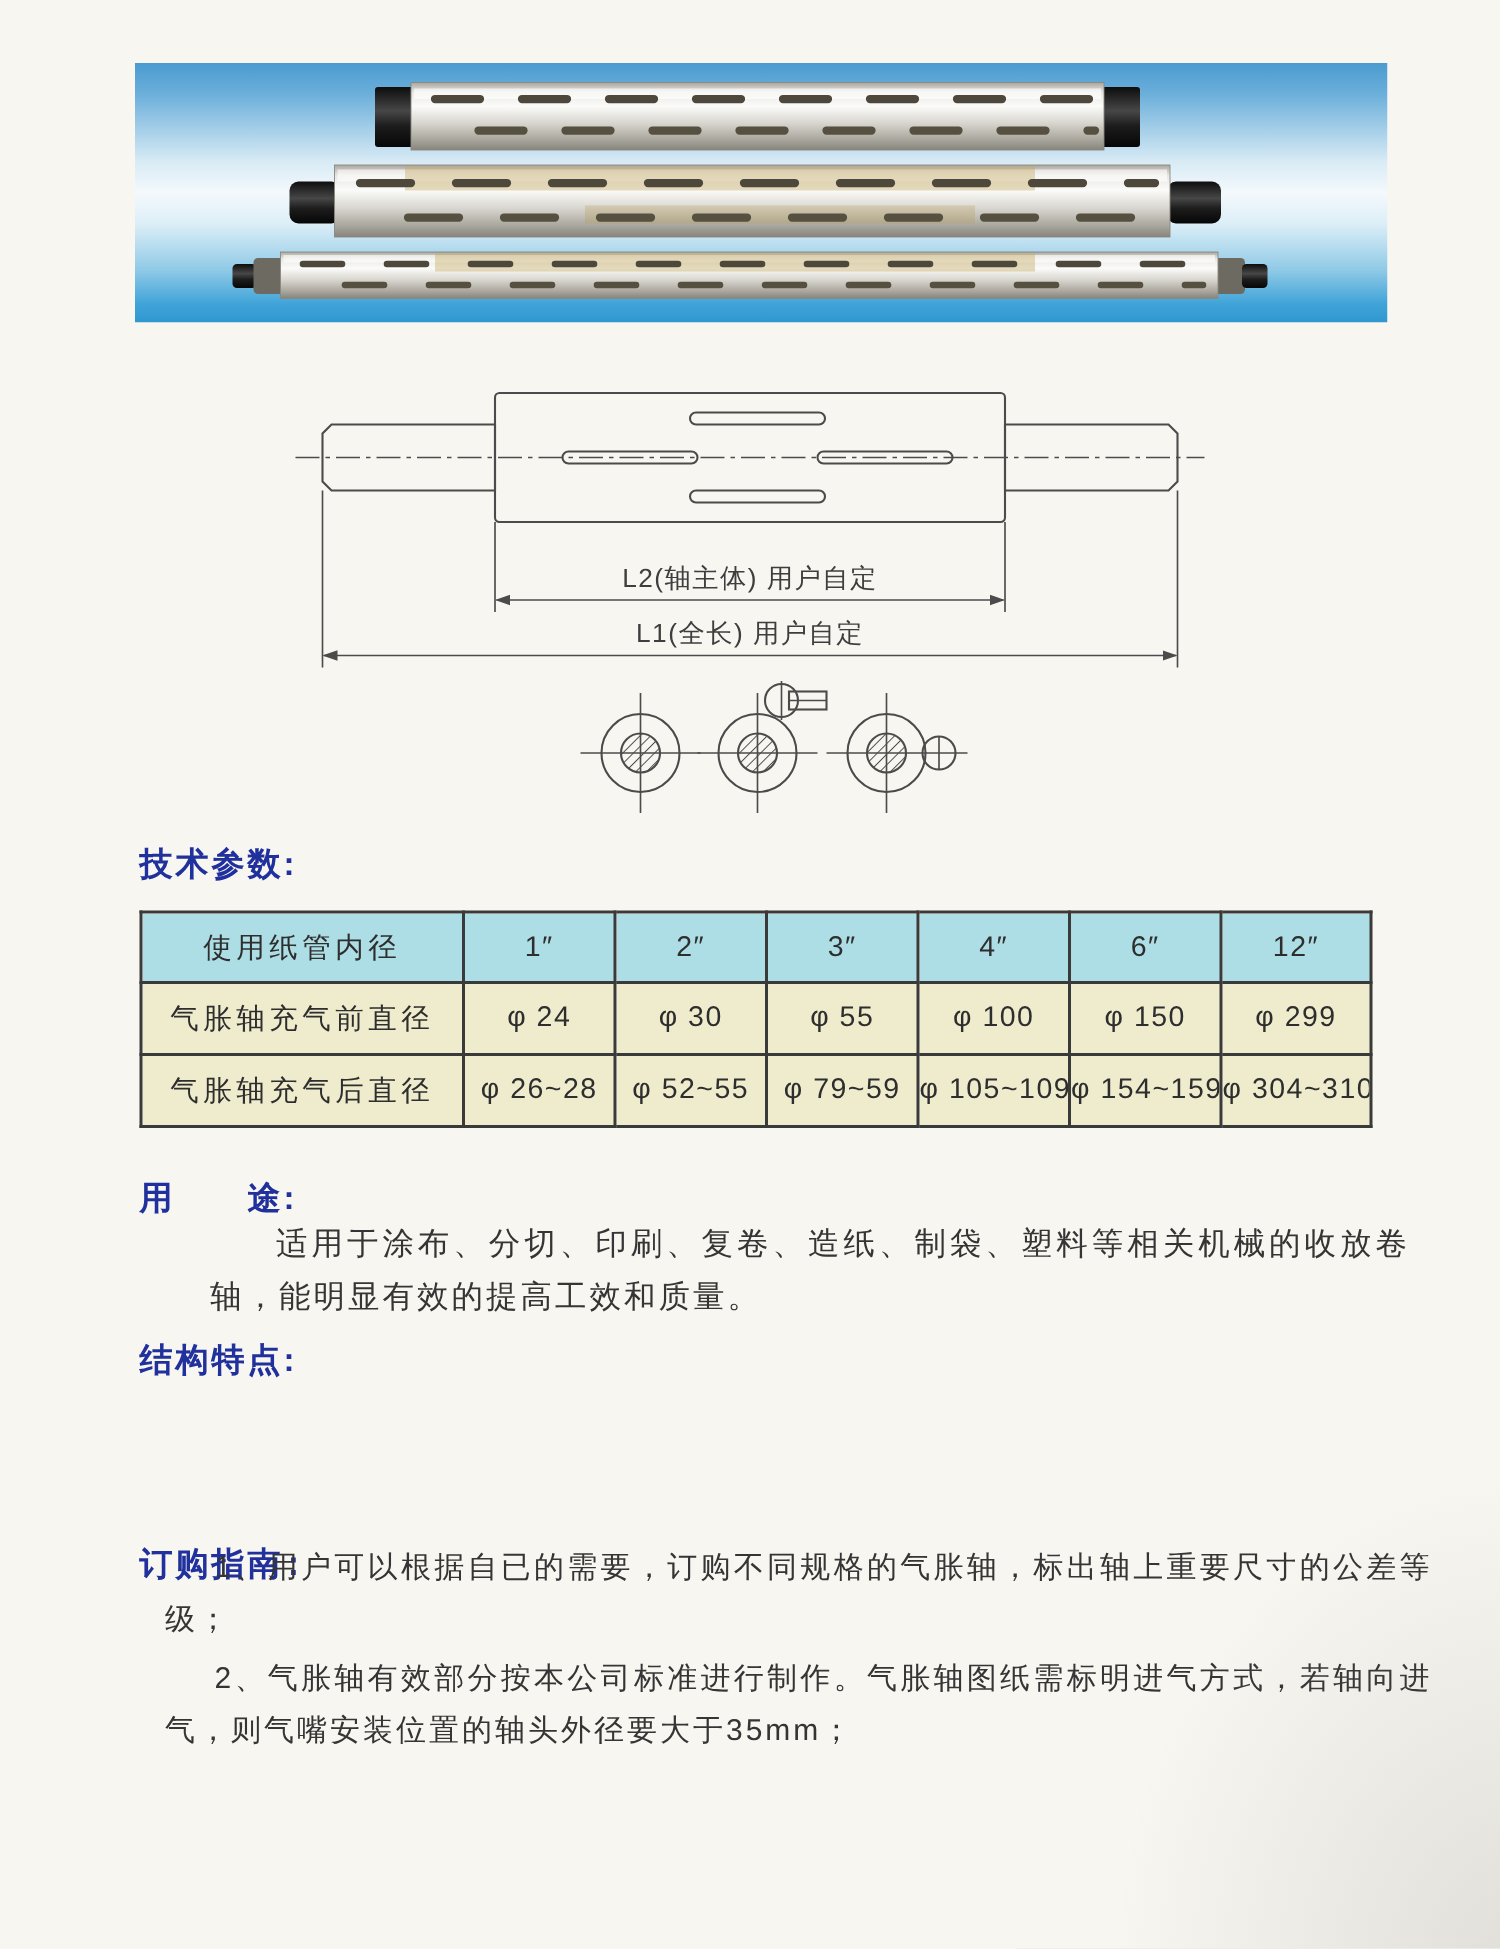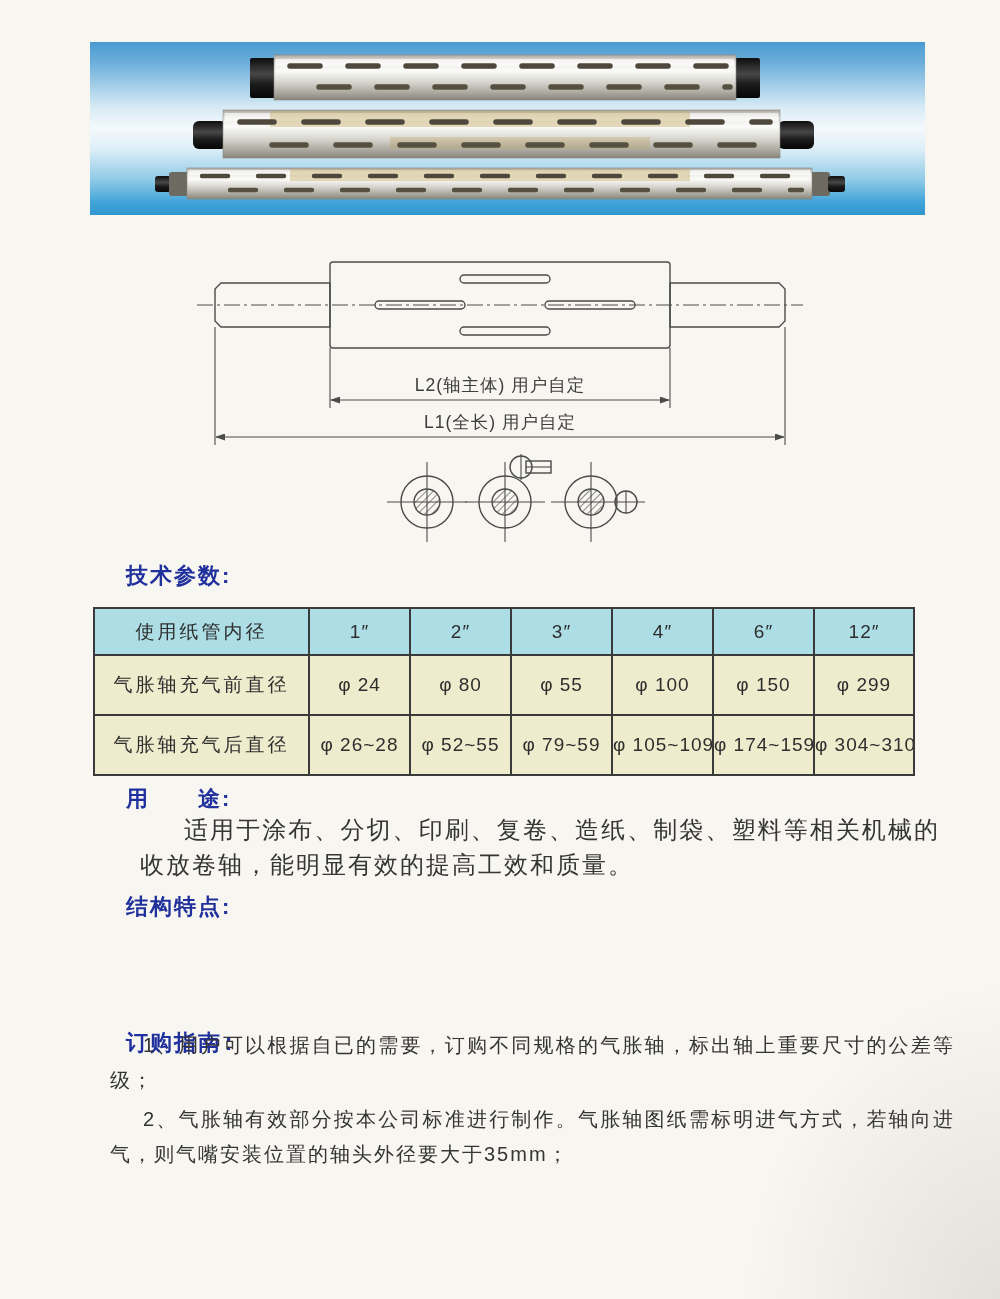--- a/index.html
+++ b/index.html
@@ -29,46 +29,46 @@
   .drawing svg{display:block;overflow:visible;}
   .drawing text{
     font-family:"Liberation Sans","DejaVu Sans",sans-serif;
     font-size:17.5px;fill:#3e3e3e;letter-spacing:1px;
   }
   
   .sec-heading{
     position:absolute;left:93px;
     font-size:22px;font-weight:bold;
     color:var(--heading-blue);
-    letter-spacing:2px;white-space:nowrap;margin-left:33px;
+    letter-spacing:2px;white-space:nowrap;
   }
   #h-tech{top:561px;}
   #h-usage{top:784px;}
   #h-structure{top:892px;}
   #h-ordering{top:1028px;font-family:Liberation Mono, monospace;}
   
   .spec-table{
     position:absolute;left:93px;top:607px;width:820px;
     border-collapse:collapse;table-layout:fixed;
     font-size:19px;color:#2e2e2e;
   }
   .spec-table td{
     border:2px solid var(--table-border);
     text-align:center;vertical-align:middle;
     background:var(--table-row-bg);
     letter-spacing:1px;
     overflow:hidden;white-space:nowrap;
   }
   .spec-table tr.hdr td{background:var(--table-header-bg);height:47px;}
-  .spec-table tr.data td{height:60px;}
+  .spec-table tr.data td{height:48px;}
   .spec-table td.lbl{letter-spacing:3px;}
   
   .para{
     position:absolute;
-    font-size:24px;line-height:35px;letter-spacing:2px;
+    font-size:21px;line-height:35px;letter-spacing:2px;
     color:var(--body-text);
     text-align:justify;
   }
   #p-usage{left:140px;top:812px;width:800px;text-indent:44px;}
   #p-structure{left:103px;top:920px;width:838px;text-indent:82px;}
   .ordering{position:absolute;left:110px;top:1028px;width:845px;}
   .ordering .item{
     font-size:20px;line-height:35px;letter-spacing:2px;
     color:var(--body-text);text-indent:33px;text-align:justify;
     margin-bottom:4px;
@@ -243,33 +243,33 @@
         <td>1″</td>
         <td>2″</td>
         <td>3″</td>
         <td>4″</td>
         <td>6″</td>
         <td>12″</td>
       </tr>
       <tr class="data">
         <td class="lbl">气胀轴充气前直径</td>
         <td>φ 24</td>
-        <td>φ 80</td>
+        <td>φ 30</td>
         <td>φ 55</td>
         <td>φ 100</td>
         <td>φ 150</td>
         <td>φ 299</td>
       </tr>
       <tr class="data">
         <td class="lbl">气胀轴充气后直径</td>
         <td>φ 26~28</td>
         <td>φ 52~55</td>
         <td>φ 79~59</td>
         <td>φ 105~109</td>
-        <td>φ 174~159</td>
+        <td>φ 154~159</td>
         <td>φ 304~310</td>
       </tr>
     </tbody>
   </table>
 
   <div class="sec-heading" id="h-usage">用　　途:</div>
   <div class="para" id="p-usage">适用于涂布、分切、印刷、复卷、造纸、制袋、塑料等相关机械的收放卷轴，能明显有效的提高工效和质量。</div>
 
   <div class="sec-heading" id="h-structure">结构特点:</div>
 

